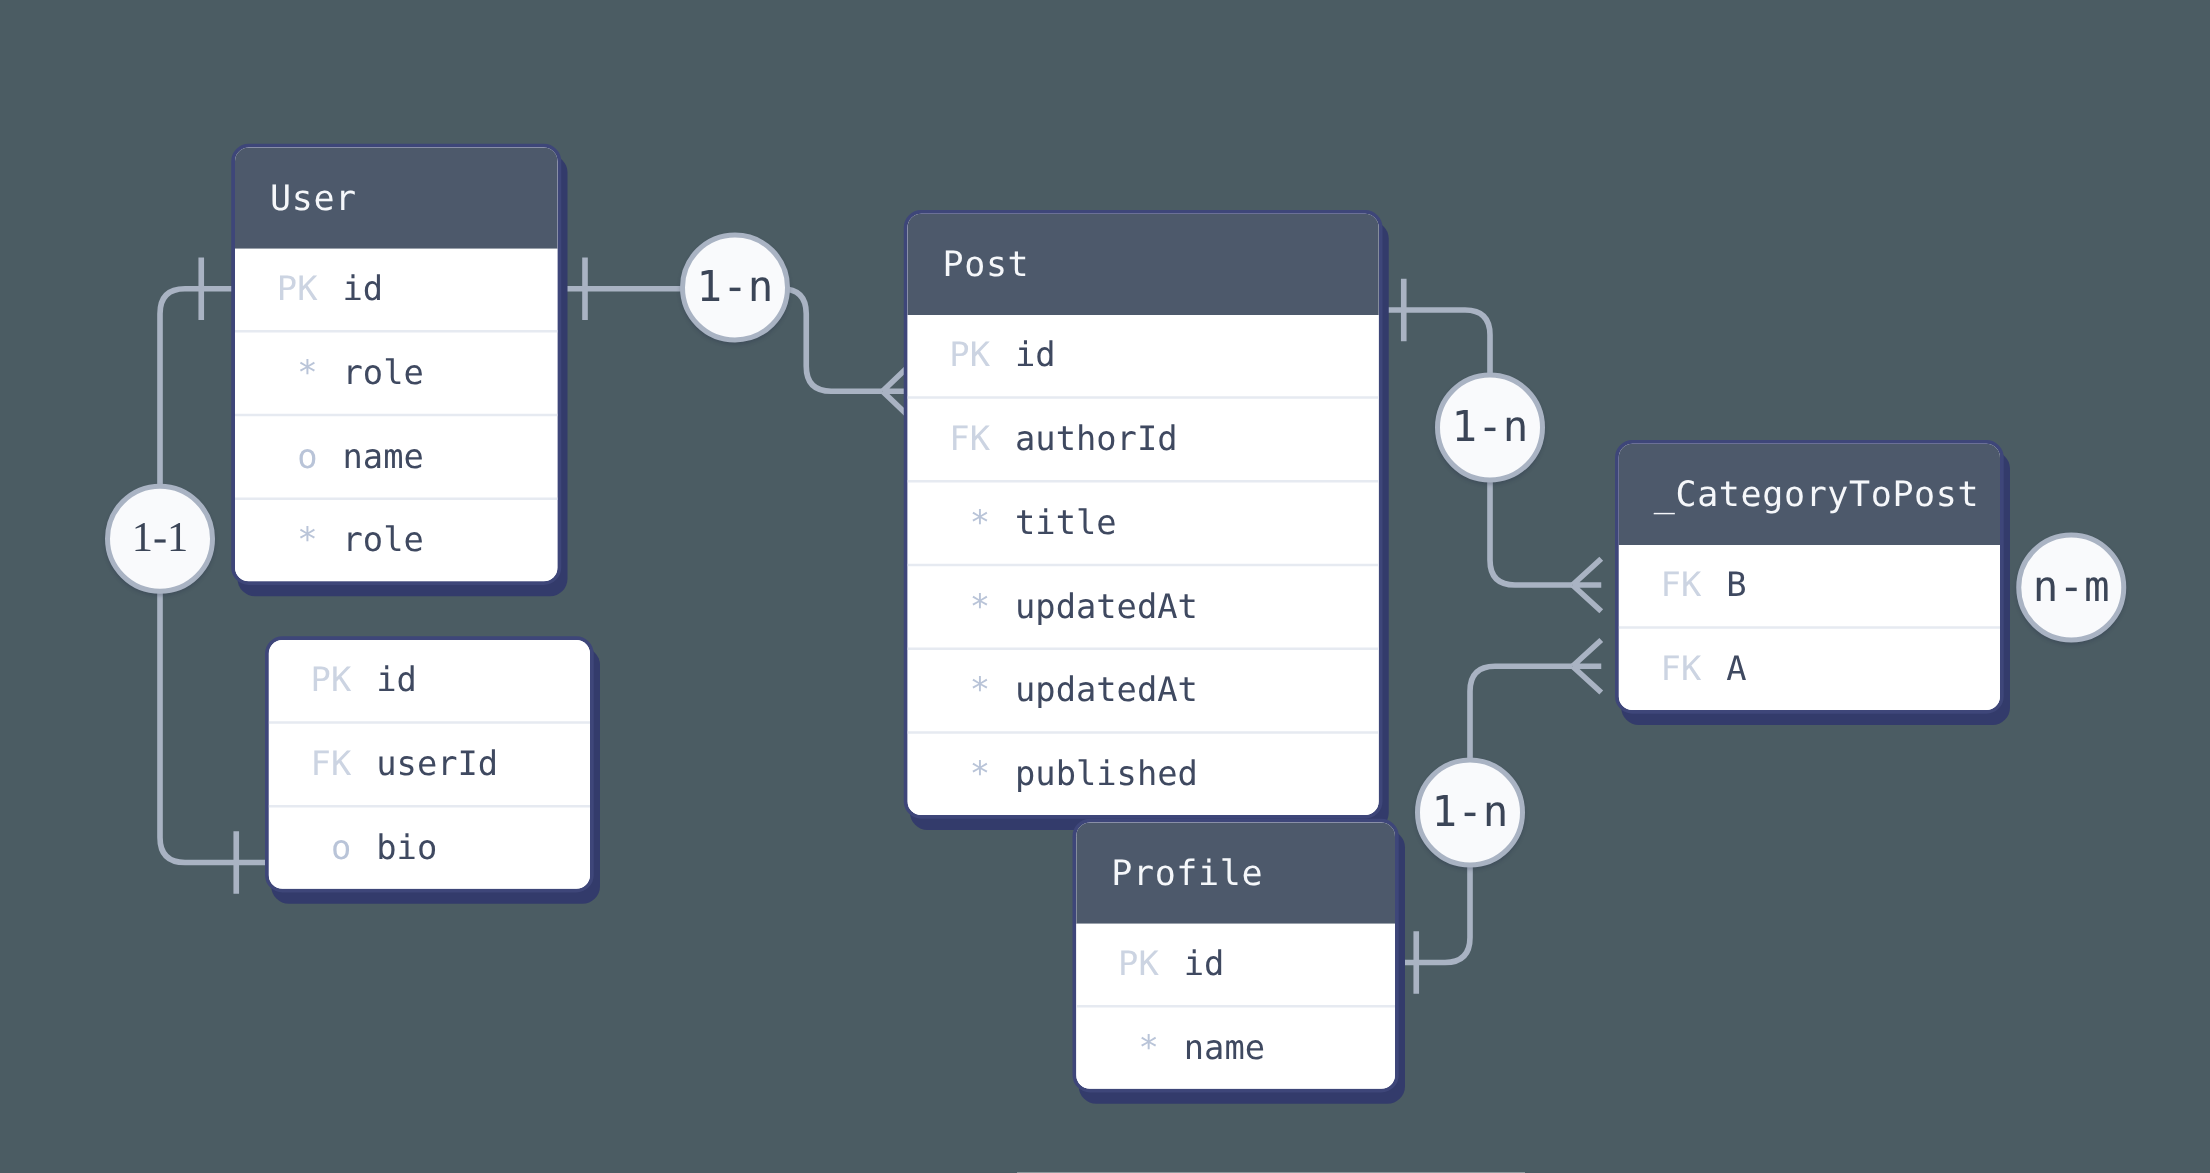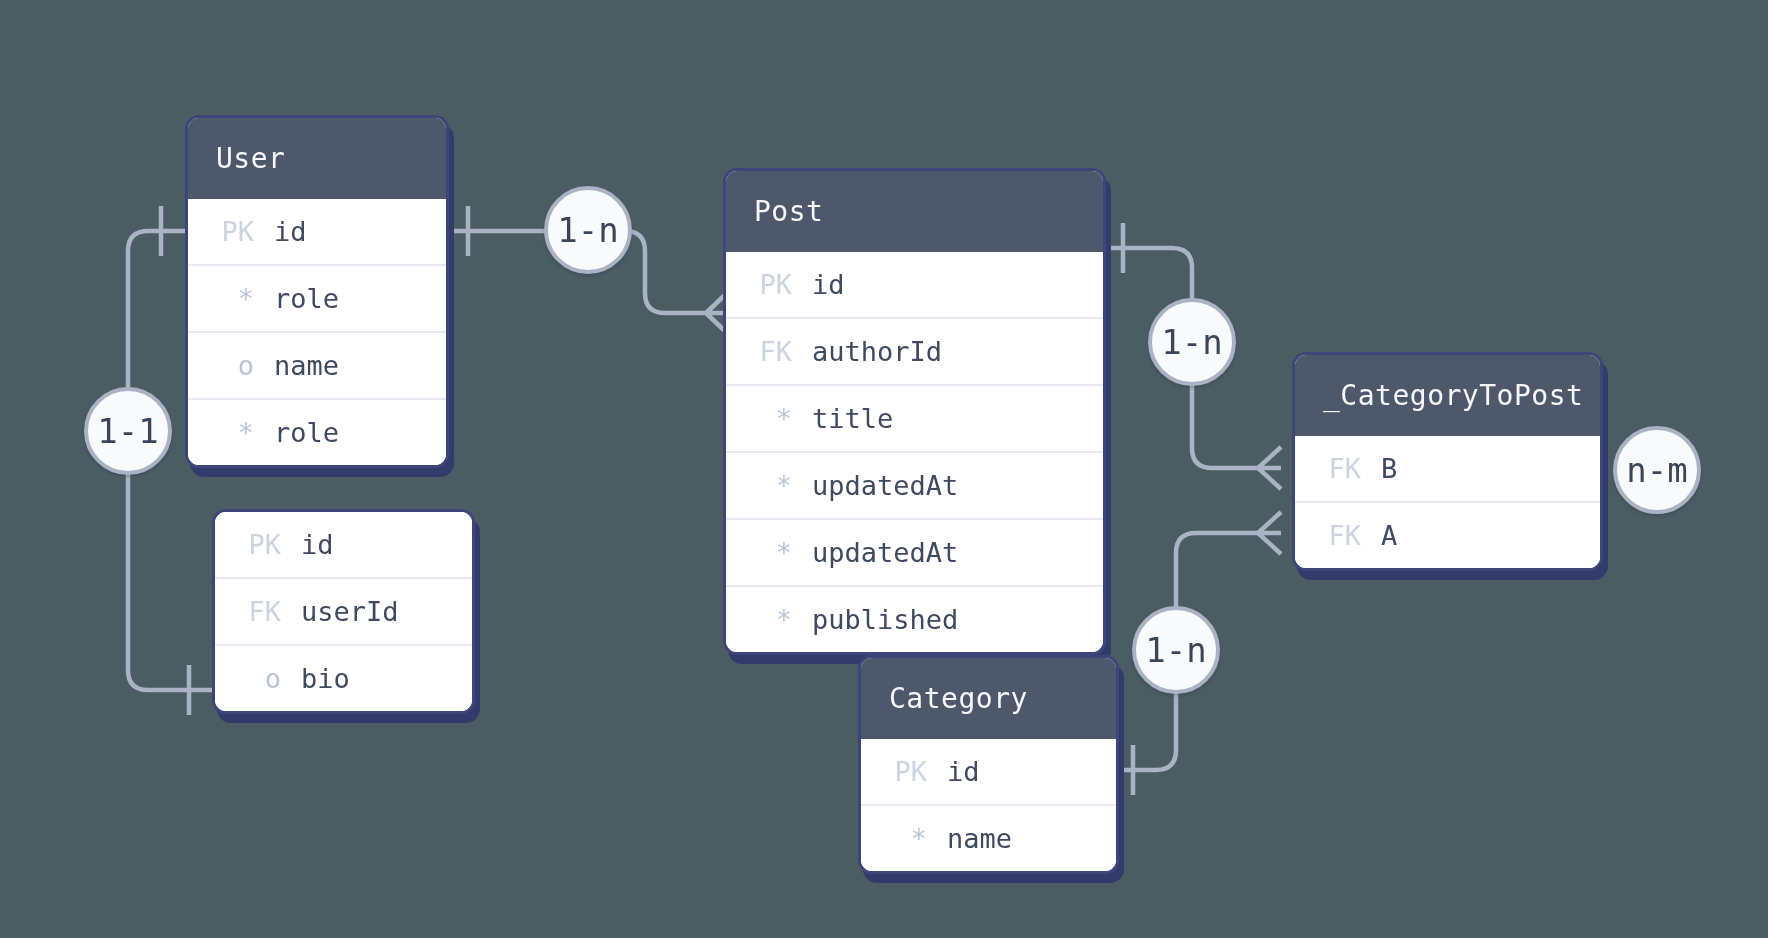--- a/index.html
+++ b/index.html
@@ -177,21 +177,21 @@
             <span class="key symbol">*</span>
             <span class="attr">updatedAt</span>
           </div>
           <div class="row">
             <span class="key symbol">*</span>
             <span class="attr">published</span>
           </div>
         </div>
       </div>
       <div class="card" style="left: 858px; top: 655px; width: 255px;">
-        <div class="card-header">Category</div>
+        <div class="card-header">Profile</div>
         <div class="card-body">
           <div class="row">
             <span class="key abbr">PK</span>
             <span class="attr">id</span>
           </div>
           <div class="row">
             <span class="key symbol">*</span>
             <span class="attr">name</span>
           </div>
         </div>
@@ -204,19 +204,19 @@
             <span class="attr">B</span>
           </div>
           <div class="row">
             <span class="key abbr">FK</span>
             <span class="attr">A</span>
           </div>
         </div>
       </div>
     </div>
   <div id="badges">
-      <div class="badge" style="left: 84px; top: 387px;">1-1</div>
+      <div class="badge" style="left: 84px; top: 387px; font-family: Liberation Serif, serif;">1-1</div>
       <div class="badge" style="left: 544px; top: 186px;">1-n</div>
       <div class="badge" style="left: 1148px; top: 298px;">1-n</div>
       <div class="badge" style="left: 1132px; top: 606px;">1-n</div>
       <div class="badge" style="left: 1613px; top: 426px;">n-m</div>
     </div>
 </div>
 
 </body></html>

